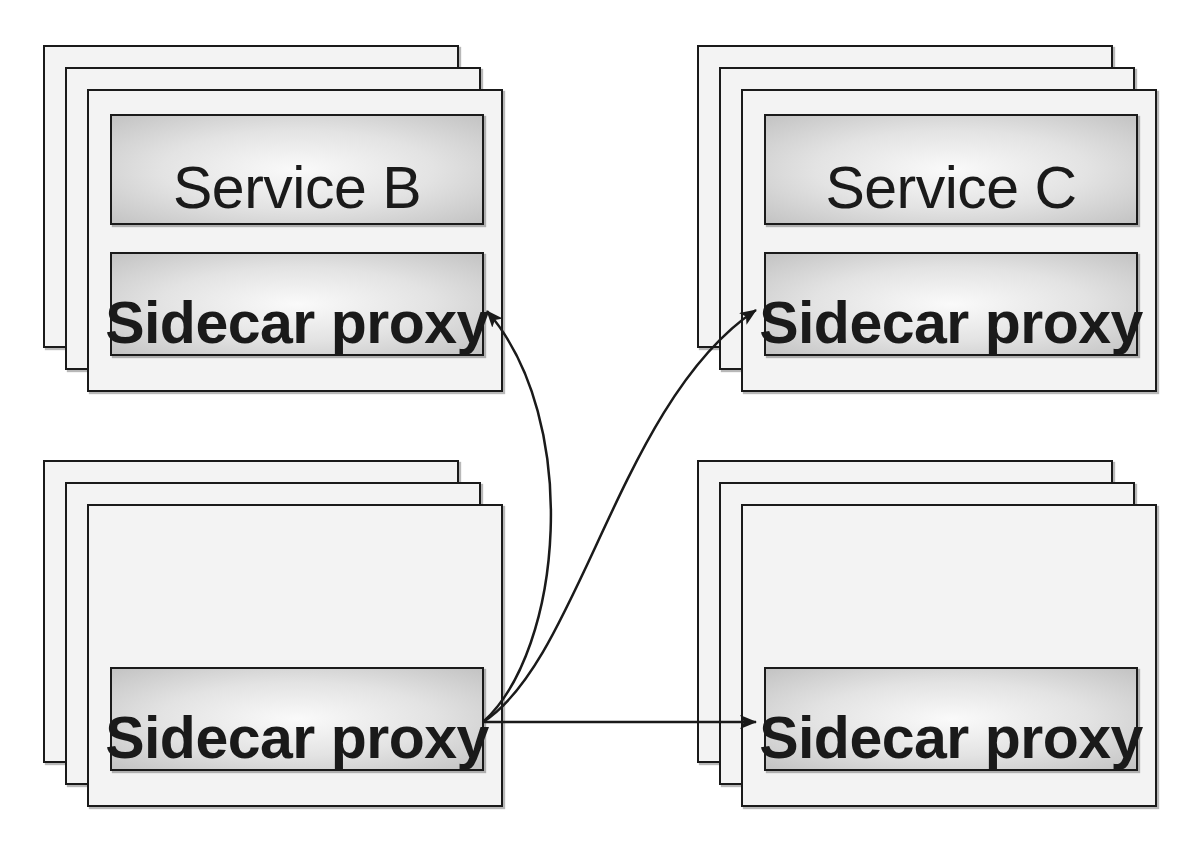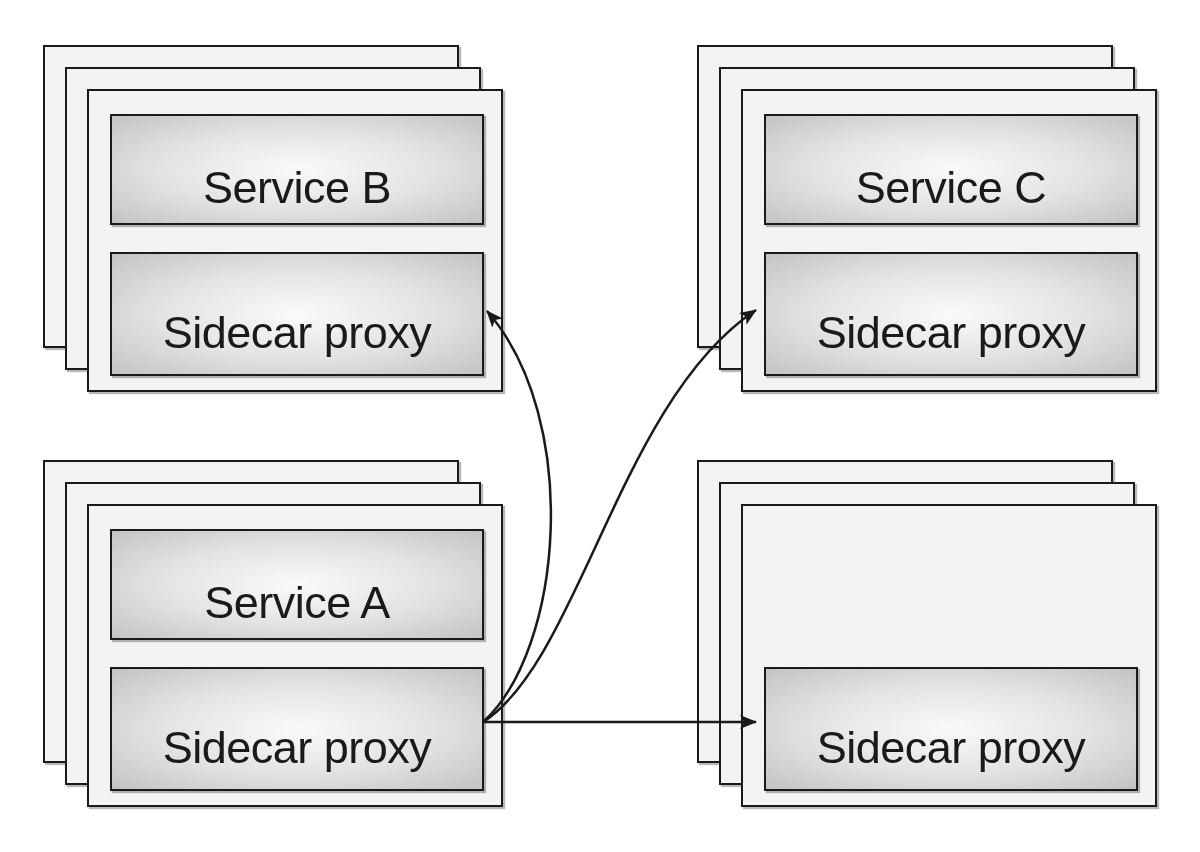--- a/index.html
+++ b/index.html
@@ -38,23 +38,23 @@
     width: 374px;
     border: 2.5px solid #1a1a1a;
     box-sizing: border-box;
     background: radial-gradient(ellipse at center, #fafafa 0%, #e3e3e3 52%, #c3c3c3 100%);
     box-shadow: 2px 2px 1px rgba(0,0,0,0.28);
     display: flex;
     align-items: center;
     justify-content: center;
   }
   .node-box.service { top: 23px;  height: 111px; }
-  .node-box.proxy   { top: 161px; height: 124px; }
+  .node-box.proxy   { top: 161px; height: 104px; font-weight: bold; }
   .node-label {
-    font-size: 45px;
+    font-size: 59px;
     color: #1a1a1a;
     letter-spacing: -0.5px;
     white-space: nowrap;
     margin-top: 37px;
   }
   .overlay {
     position: absolute;
     left: 0;
     top: 0;
     pointer-events: none;
@@ -93,23 +93,20 @@
       <div class="node-box proxy">
         <span class="node-label">Sidecar proxy</span>
       </div>
     </div>
   </div>
 
   <div class="stack" id="stack-a">
     <div class="card back2"></div>
     <div class="card back1"></div>
     <div class="card front">
-      <div class="node-box service">
-        <span class="node-label">Service A</span>
-      </div>
       <div class="node-box proxy">
         <span class="node-label">Sidecar proxy</span>
       </div>
     </div>
   </div>
 
   <div class="stack" id="stack-d">
     <div class="card back2"></div>
     <div class="card back1"></div>
     <div class="card front">

